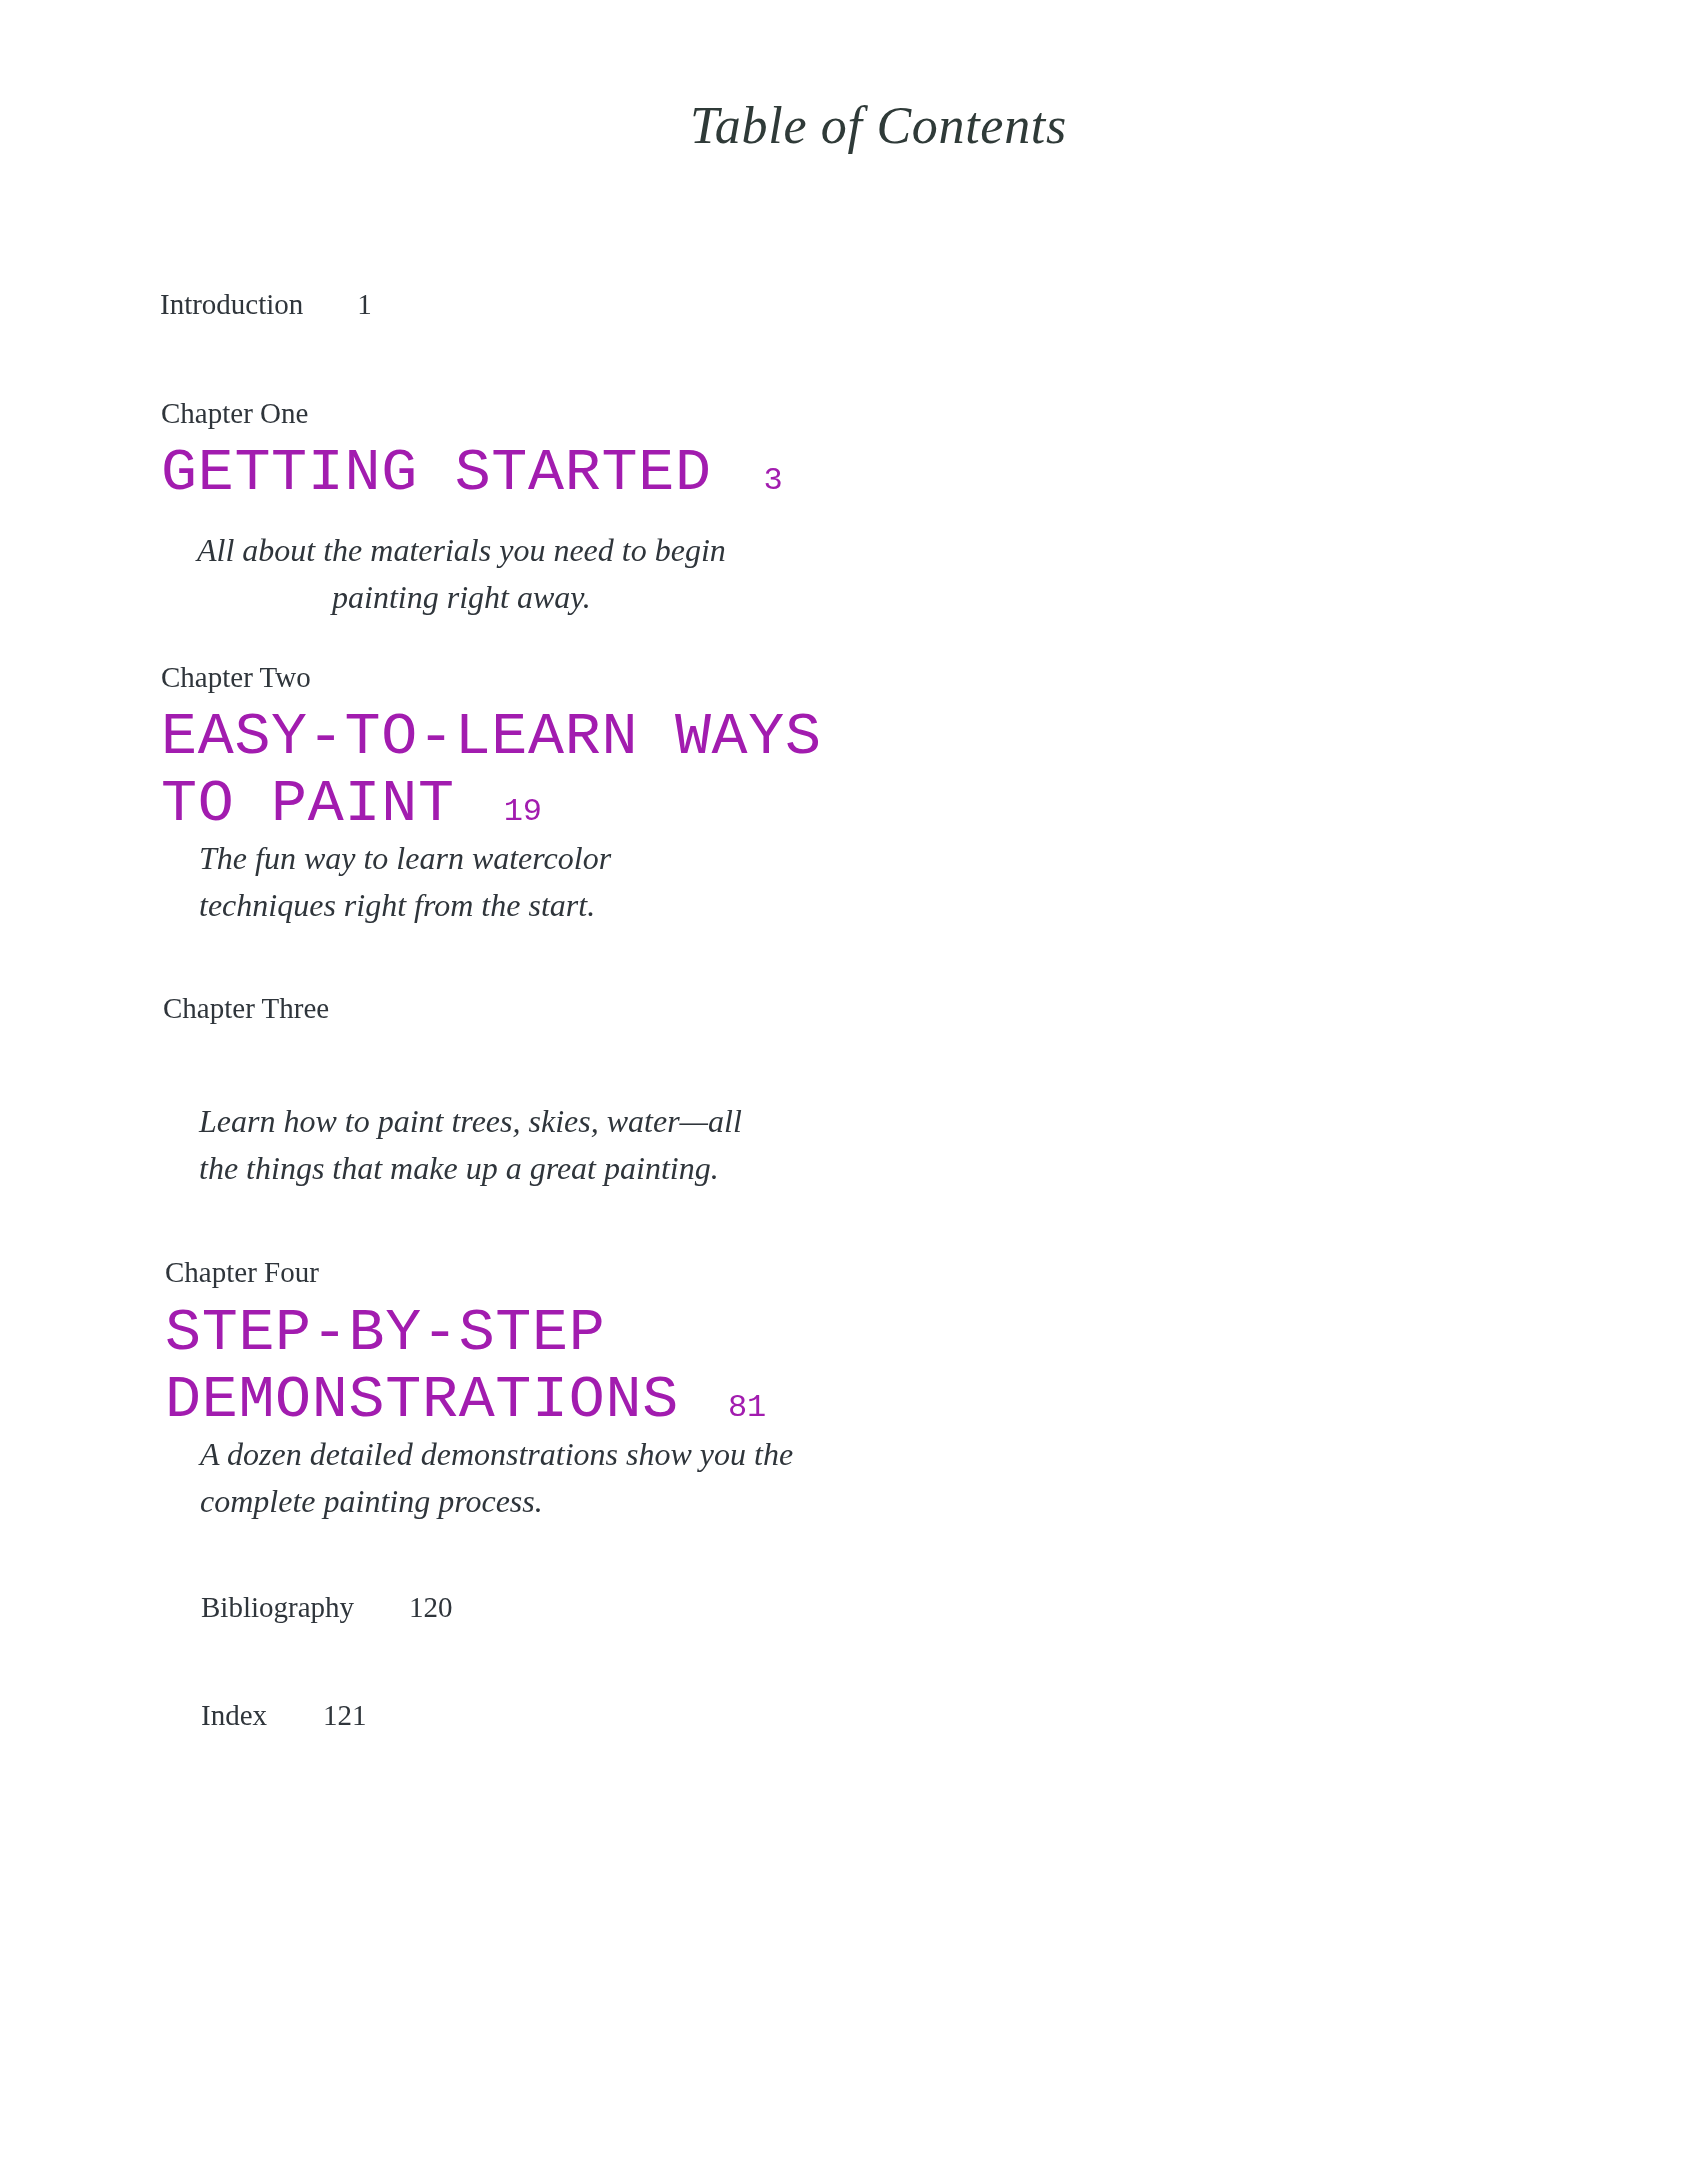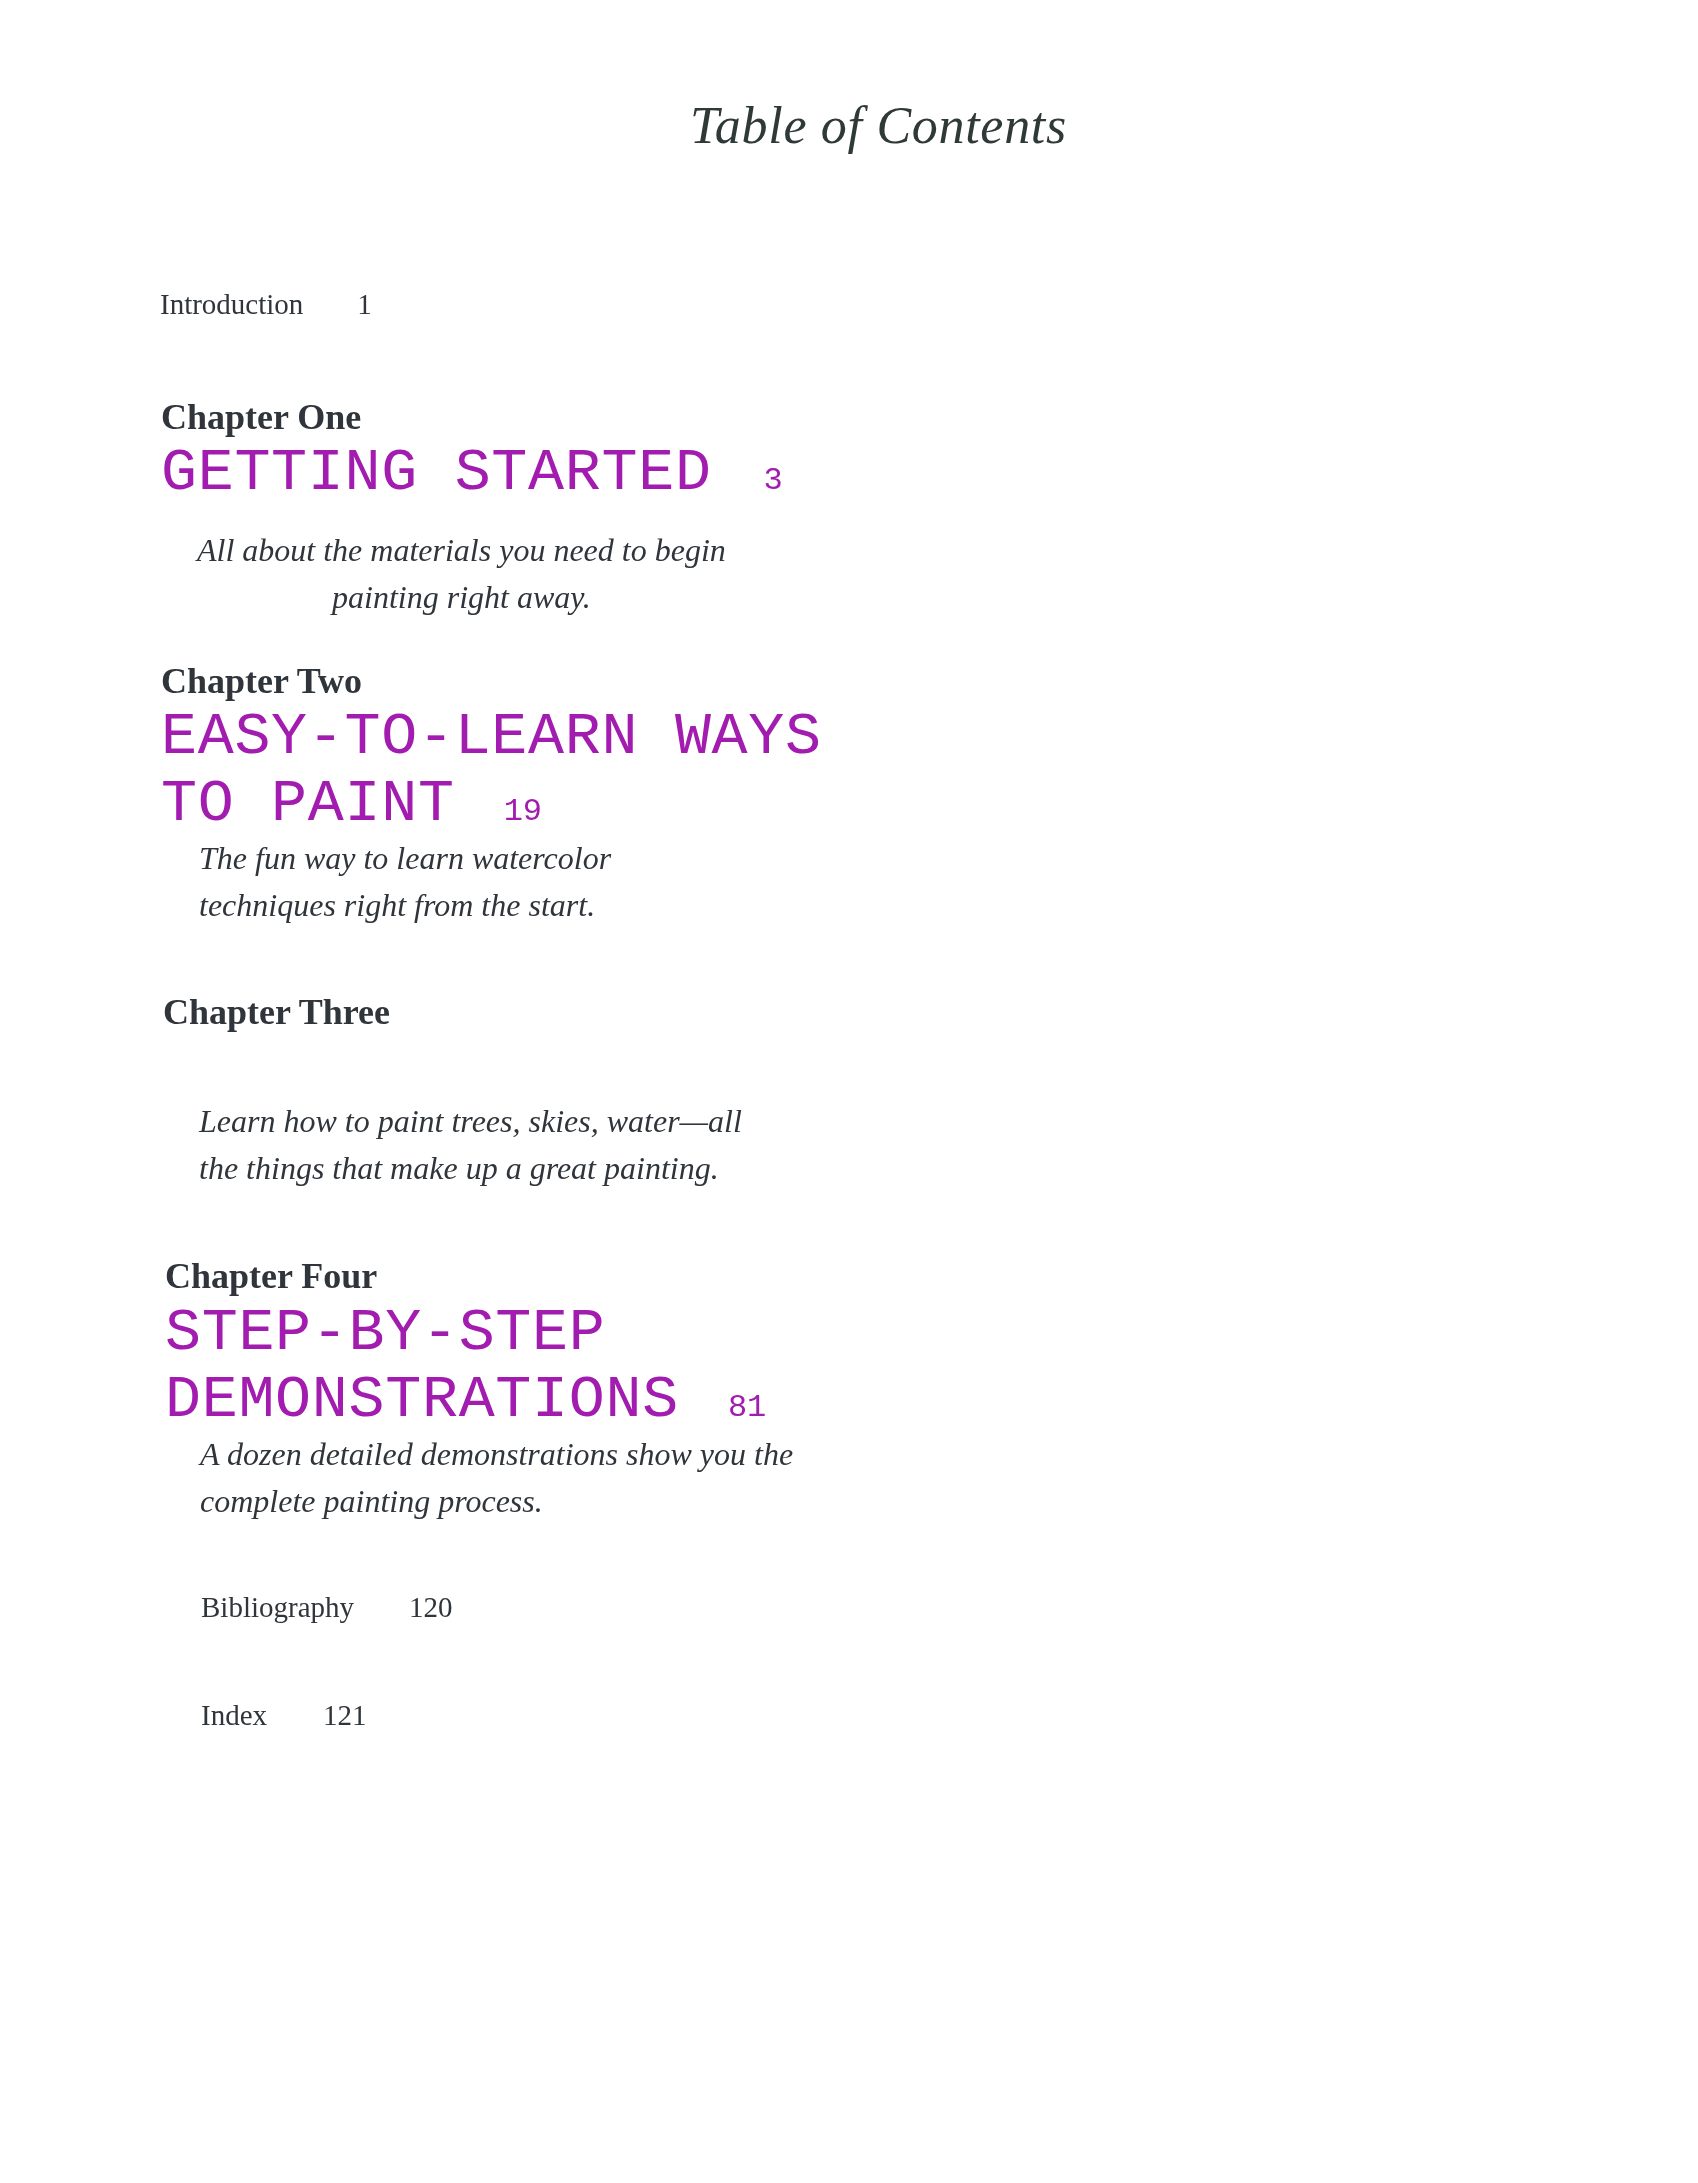--- a/index.html
+++ b/index.html
@@ -35,24 +35,23 @@
       position: absolute;
       font-size: 29px;
       white-space: nowrap;
       line-height: 1;
     }
     .entry-simple .pg {
       display: inline-block;
     }
     .chapter-label {
       position: absolute;
-      font-size: 36px;
+      font-size: 29px;
       white-space: nowrap;
       line-height: 1;
-      font-weight: bold;
     }
     .chapter-title {
       position: absolute;
       font-size: 60px;
       line-height: 67px;
       white-space: nowrap;
       color: #a21caf;
       letter-spacing: 0.7px;
       font-family: Liberation Mono, monospace;
     }

